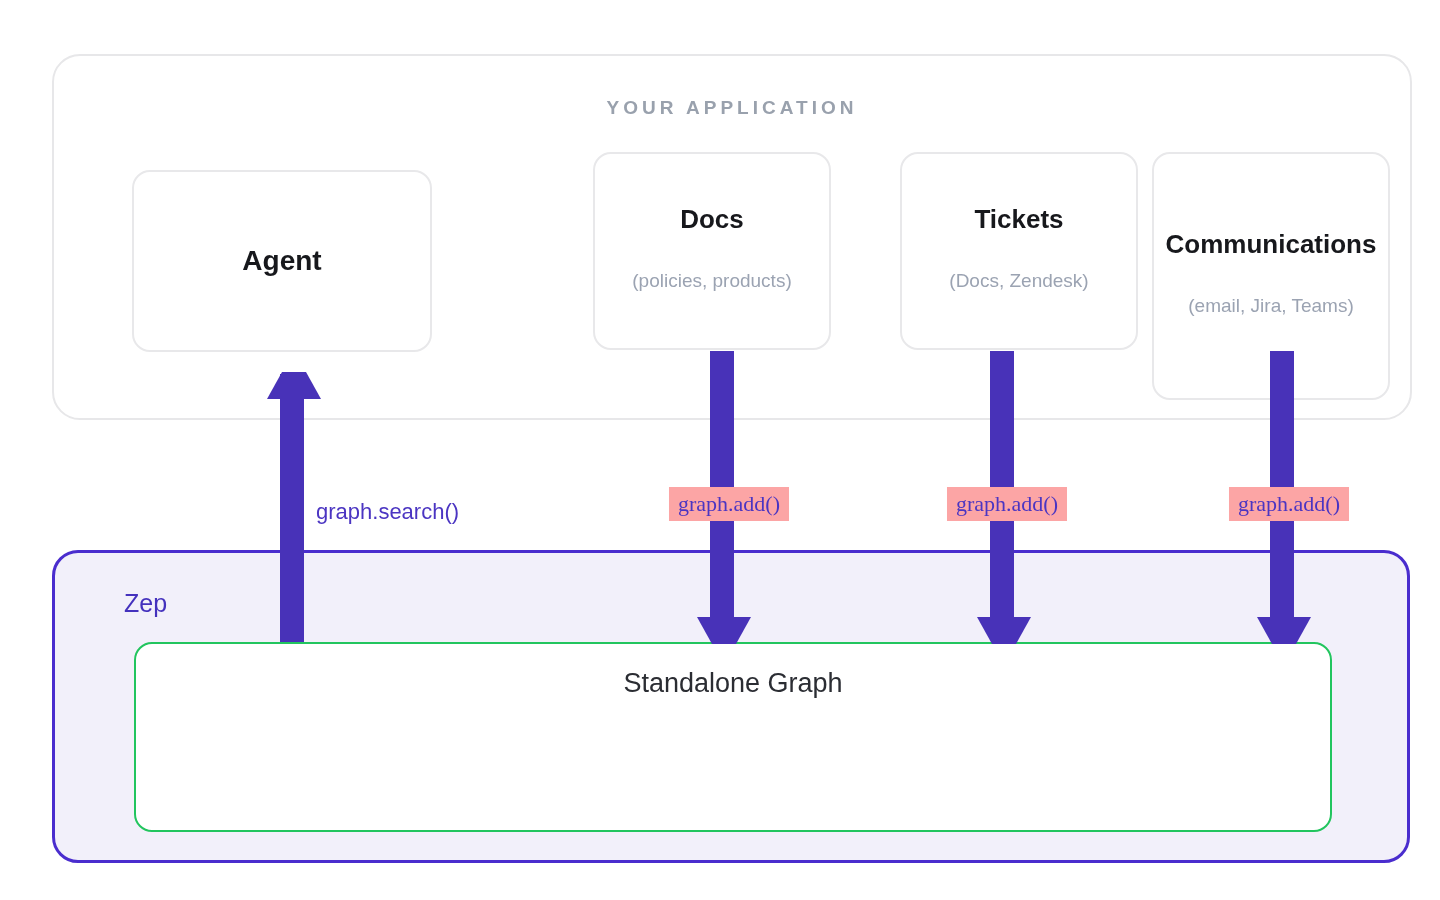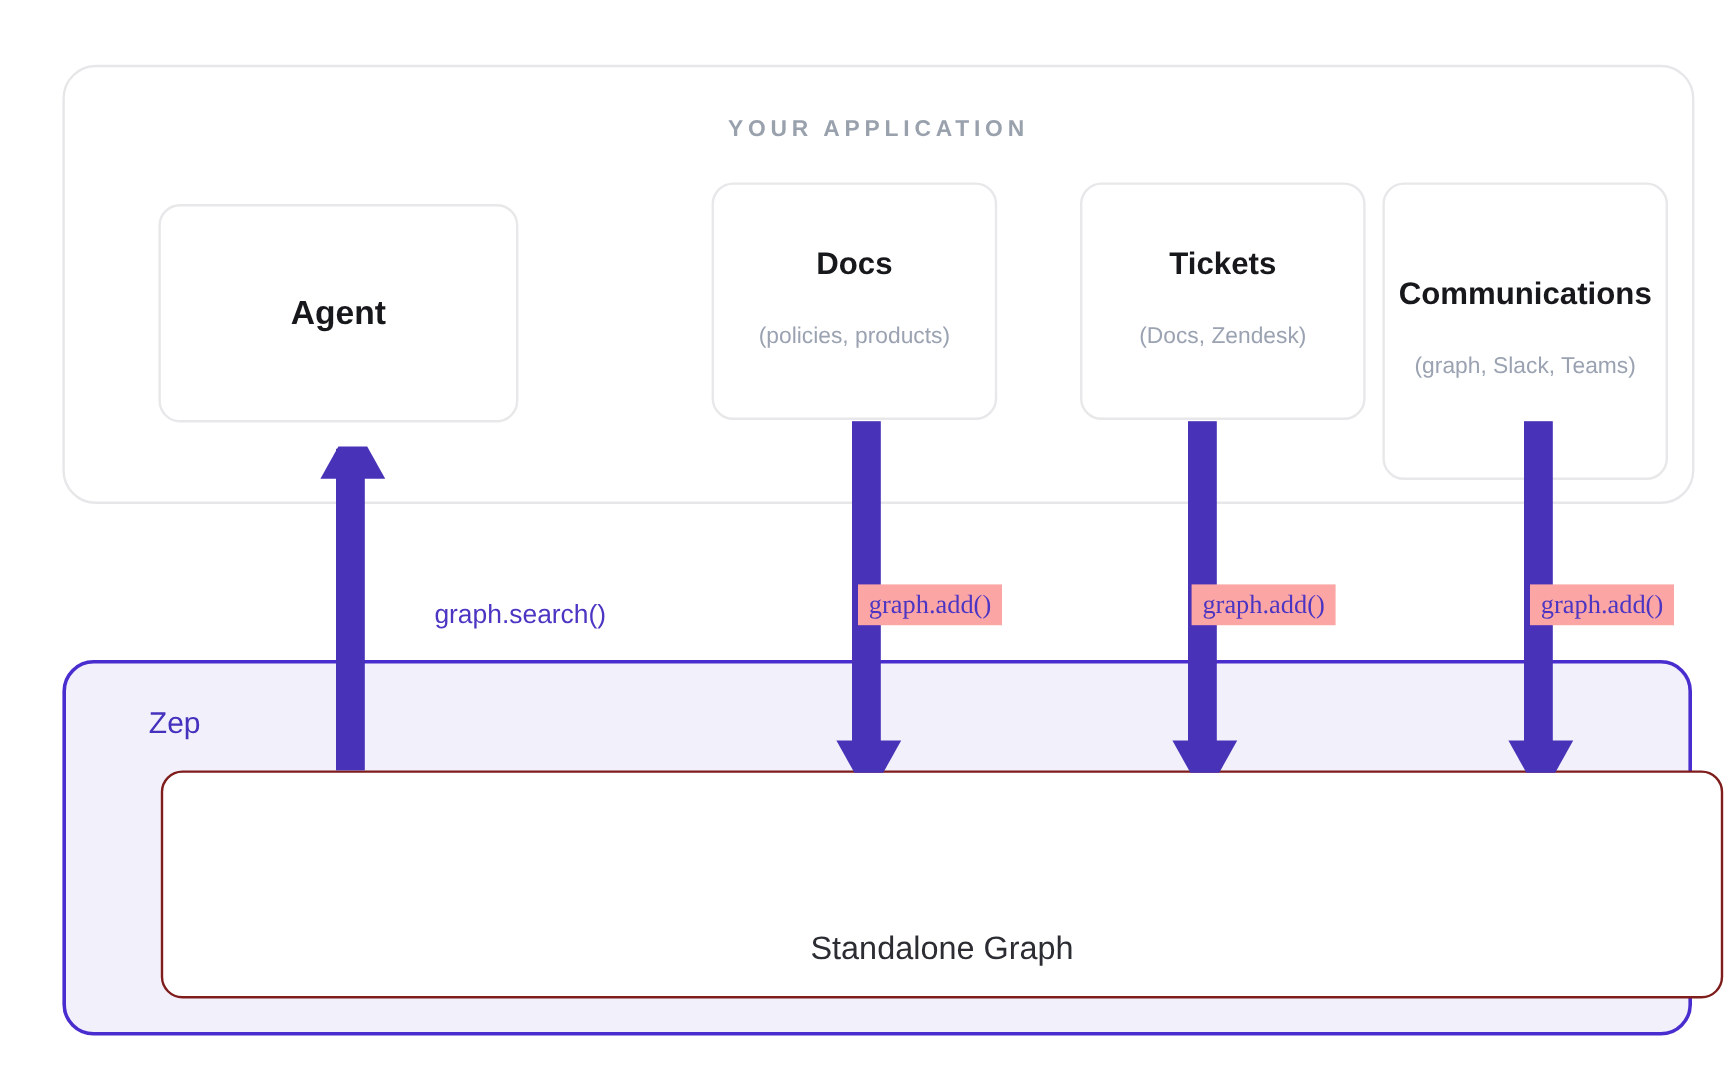--- a/index.html
+++ b/index.html
@@ -37,40 +37,40 @@
   
   .zep-box {
     position: absolute; left: 40px; top: 538px; width: 1358px; height: 313px;
     background: #f2f0fa; border: 3px solid #4a2dce; border-radius: 26px; z-index: 1;
   }
   .zep-label {
     position: absolute; left: 100px; top: 565px; font-size: 25px; font-weight: 400;
     color: #4431bd; z-index: 2;
   }
   .graph-box {
-    position: absolute; left: 122px; top: 630px; width: 1302px; height: 190px;
-    background: #ffffff; border: 2px solid #7f1d1d; border-radius: 18px;
-    display: flex; align-items: flex-end; justify-content: center; z-index: 2;
+    position: absolute; left: 122px; top: 630px; width: 1198px; height: 190px;
+    background: #ffffff; border: 2px solid #22c55e; border-radius: 18px;
+    display: flex; align-items: flex-start; justify-content: center; z-index: 2;
   }
   .graph-title { font-size: 27px; font-weight: 500; color: #2b2d33; }
 
   
   .edge-line { position: absolute; width: 5px; background: #4832b8; z-index: 3; }
   .head-up {
     position: absolute; width: 0; height: 0; z-index: 3;
     border-left: 15px solid transparent; border-right: 15px solid transparent;
     border-bottom: 27px solid #4832b8;
   }
   .head-down {
     position: absolute; width: 0; height: 0; z-index: 3;
     border-left: 15px solid transparent; border-right: 15px solid transparent;
     border-top: 27px solid #4832b8;
   }
   .edge-label {
-    position: absolute; font-size: 22px; color: #4b35c2; z-index: 4; white-space: nowrap; margin-left: 46px;
+    position: absolute; font-size: 22px; color: #4b35c2; z-index: 4; white-space: nowrap;
   }
   .edge-label.on-line { transform: translateX(-50%); background: #fca5a5; padding: 4px 9px; font-family: Liberation Serif, serif; }
 
   .search-line { left: 267.5px; top: 362px; height: 268px; }
   .search-head { left: 255px; top: 336px; }
   .search-label { left: 292px; top: 475px; }
 
   .docs-line { left: 697.5px; top: 339px; height: 267px; }
   .docs-head { left: 685px; top: 605px; }
   .docs-label { left: 717px; top: 475px; }
@@ -100,21 +100,21 @@
     <div class="node-title">Agent</div>
   </div>
 
   <div class="node src-tickets">
     <div class="node-title">Tickets</div>
     <div class="node-sub">(Docs, Zendesk)</div>
   </div>
 
   <div class="node src-comm">
     <div class="node-title">Communications</div>
-    <div class="node-sub">(graph, Slack, Teams)</div>
+    <div class="node-sub">(email, Jira, Teams)</div>
   </div>
 
   <div class="zep-box"></div>
   <div class="zep-label">Zep</div>
 
   <div class="graph-box">
     <div class="graph-title">Standalone Graph</div>
   </div>
 
   <div class="edge-line search-line"></div>

